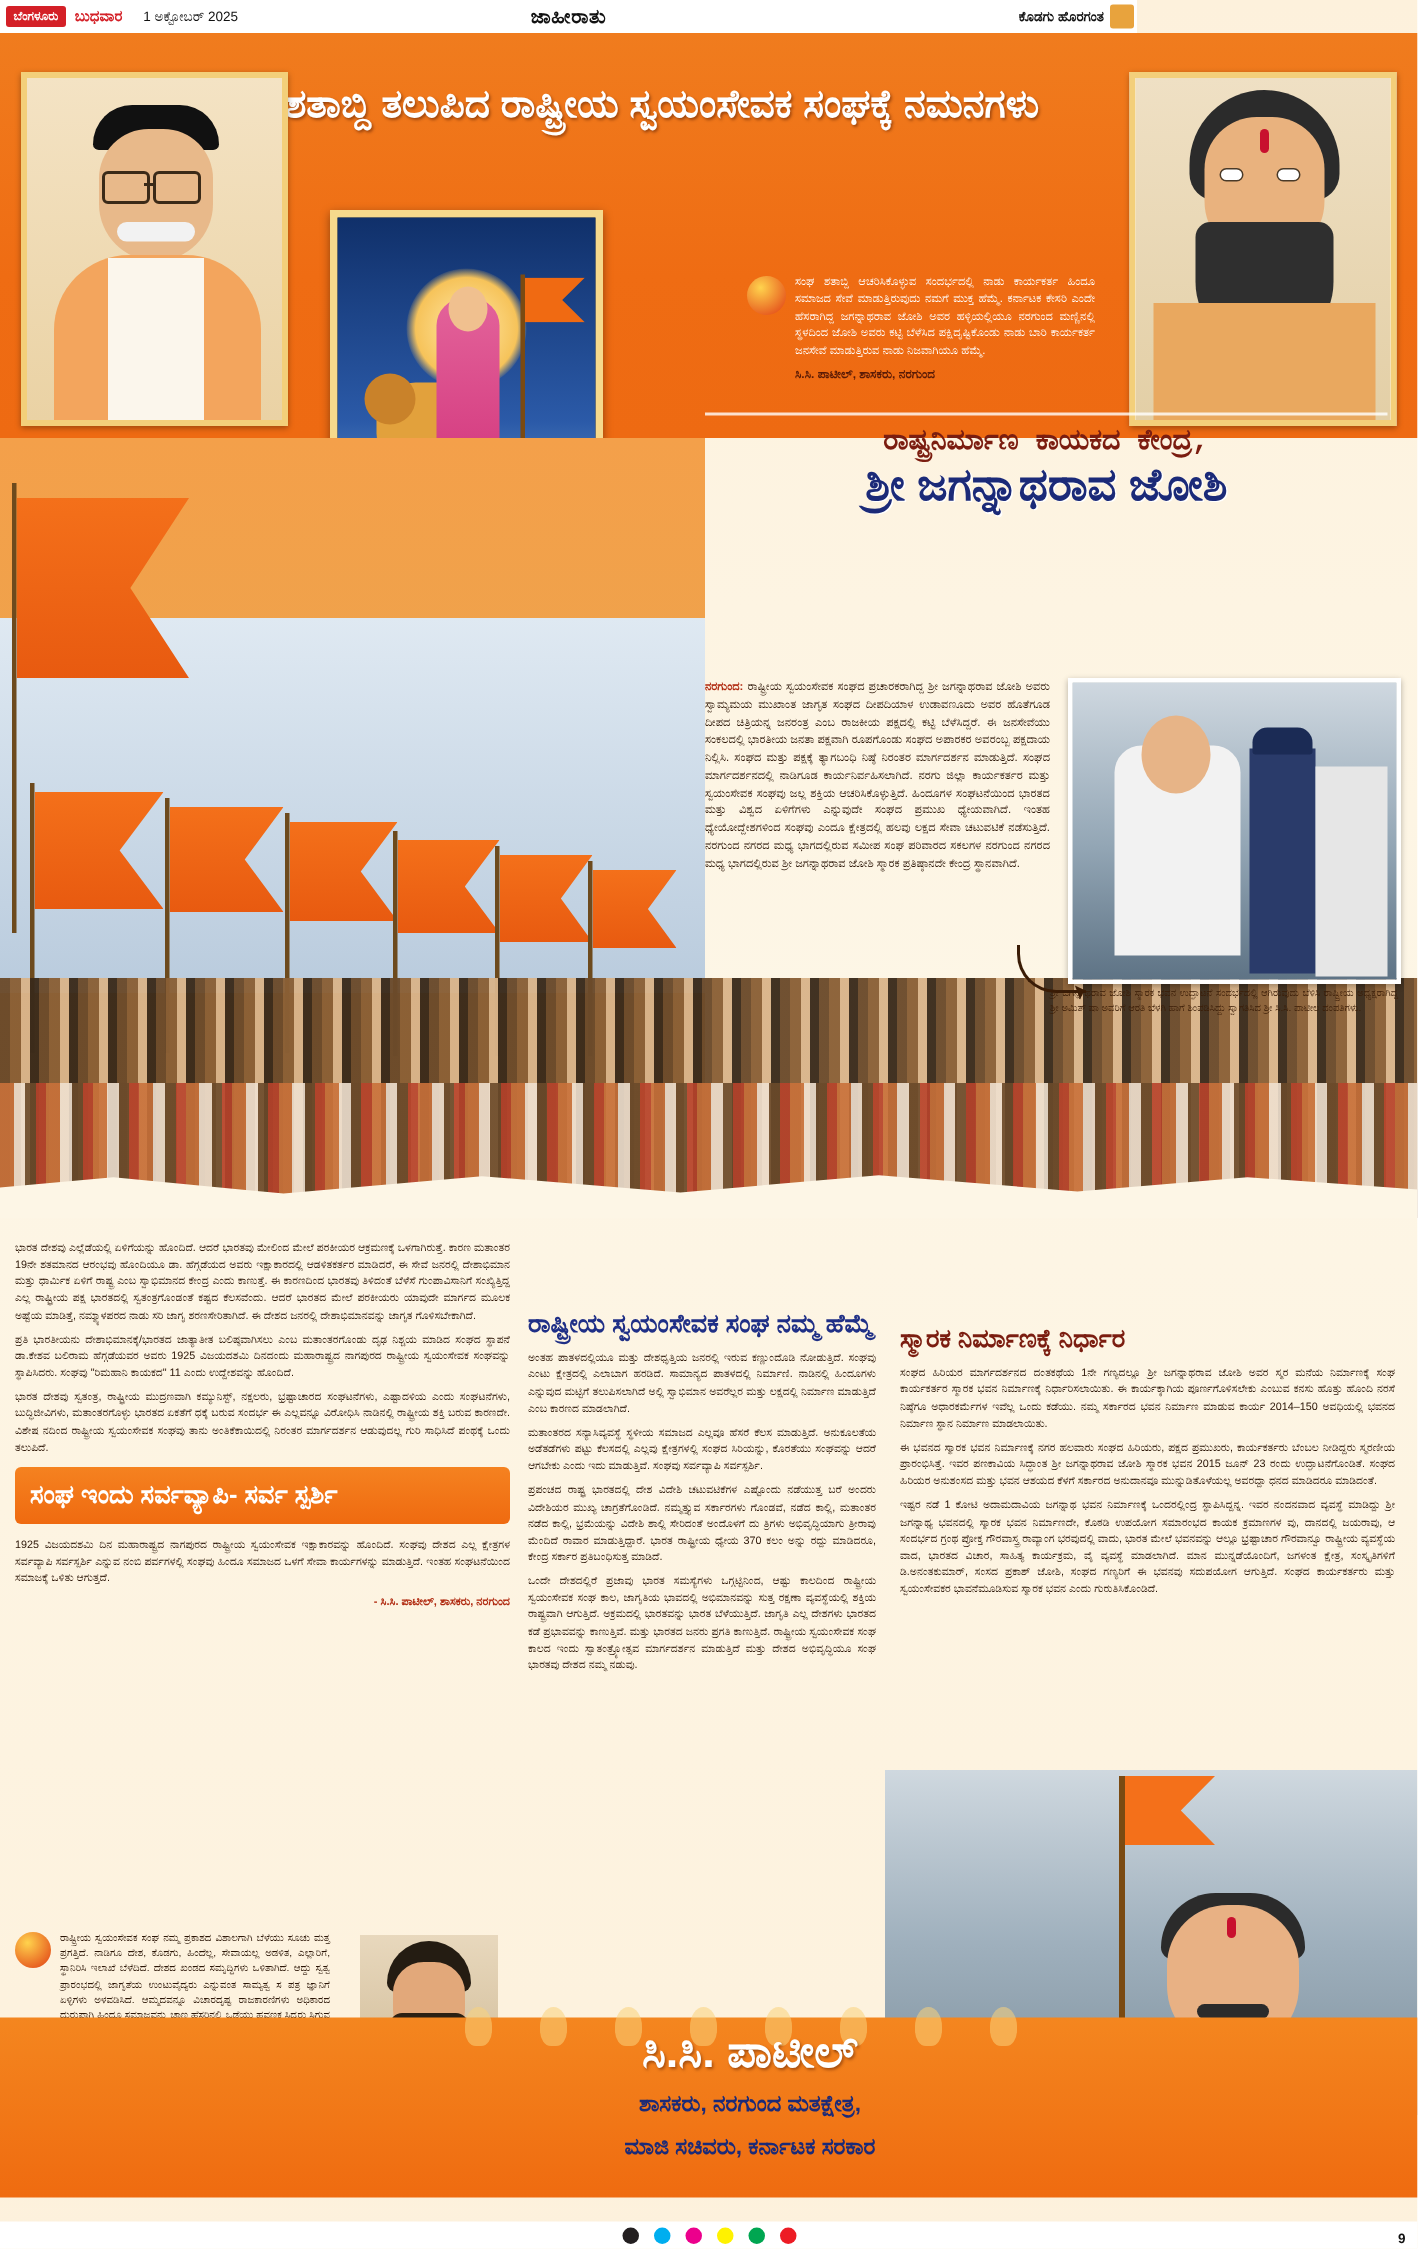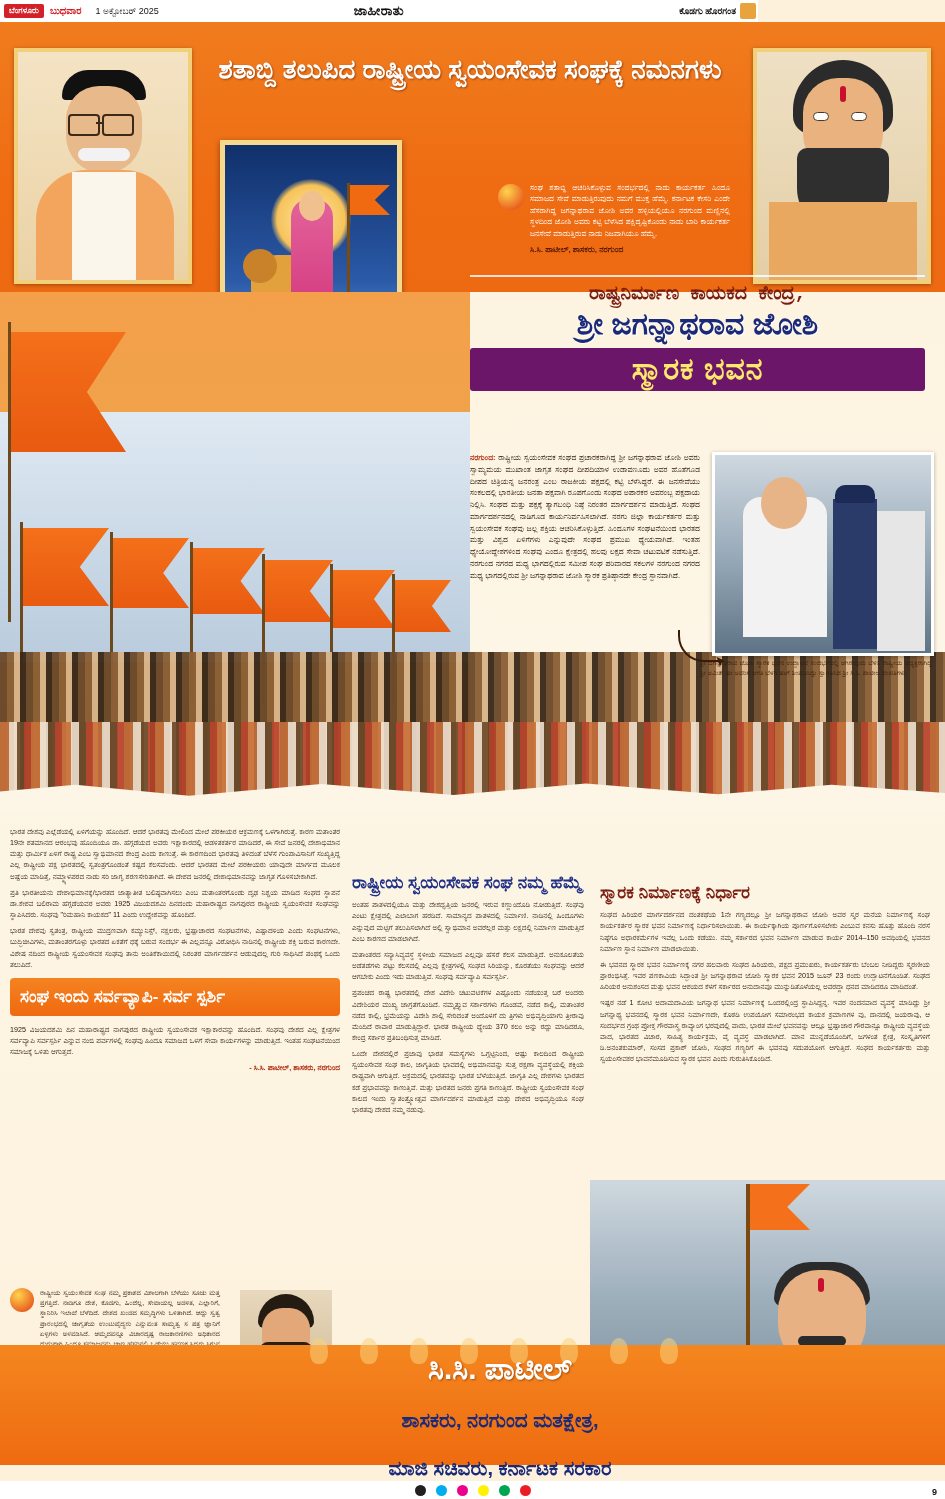--- a/index.html
+++ b/index.html
@@ -43,21 +43,21 @@
     background:#e8a33d;border-radius:2px;
   }
 
   
   .topband{
     position:absolute;top:22px;left:0;width:945px;height:270px;
     background:linear-gradient(180deg,#f07c1e 0%,#ef6c13 60%,#ee6a12 100%);
   }
   .headline{
     position:absolute;top:30px;left:190px;width:560px;
-    text-align:center;color:#fff;font-weight:bold;
+    color:#fff;font-weight:bold;
     font-size:26px;line-height:1.35;
     text-shadow:1px 1px 2px rgba(90,30,0,.55);
   }
 
   .portrait{
     position:absolute;border:4px solid #f3cf7a;background:#fff;
     box-shadow:0 1px 4px rgba(0,0,0,.35);
   }
   .portrait-l{left:14px;top:26px;width:170px;height:228px;}
   .portrait-r{right:14px;top:26px;width:170px;height:228px;}
@@ -215,21 +215,21 @@
 
   
   .namebar{
     position:absolute;left:0;top:1345px;width:945px;height:120px;
     background:linear-gradient(180deg,#f4861f 0%,#ef6b10 100%);
   }
   .bigname{
     position:absolute;left:290px;top:1352px;width:420px;text-align:center;
   }
   .bigname .n1{font-size:30px;font-weight:bold;color:#ffffff;text-shadow:1px 1px 2px rgba(90,30,0,.5);}
-  .bigname .n2{font-size:20px;font-weight:bold;color:#1b2a78;line-height:1.5;margin-top:18px;}
+  .bigname .n2{font-size:15px;font-weight:bold;color:#1b2a78;line-height:1.5;margin-top:6px;}
 
   .lotusbar{
     position:absolute;left:300px;top:1330px;width:400px;height:34px;
   }
   .lotus{position:absolute;bottom:0;width:18px;height:26px;background:#f9d27a;border-radius:50% 50% 40% 40%;opacity:.55;}
 
   
   .notebox{
     position:absolute;left:10px;top:1288px;width:210px;font-size:6.8px;line-height:1.5;
     color:#2a1405;text-align:justify;
@@ -325,21 +325,20 @@
       <div class="lionh"></div>
     <div class="devi"></div>
       <div class="dface"></div>
     <div class="map"></div>
   </div>
 
   <div class="titleblock">
     <div class="tb-line"></div>
     <div class="tb1">ರಾಷ್ಟ್ರನಿರ್ಮಾಣ ಕಾಯಕದ ಕೇಂದ್ರ,</div>
     <div class="tb2">ಶ್ರೀ ಜಗನ್ನಾಥರಾವ ಜೋಶಿ</div>
-    <div class="tb3">ಸ್ಮಾರಕ ಭವನ</div>
   </div>
 
   <div class="photoband">
     <div class="pb-left"></div>
     <div class="sky2"></div>
 
     <div class="flag-s" style="left:8px;top:30px;width:120px;height:300px;">
       <div class="pole" style="height:300px;"></div>
       <div class="cloth" style="top:10px;width:115px;height:120px;"></div>
     </div>

